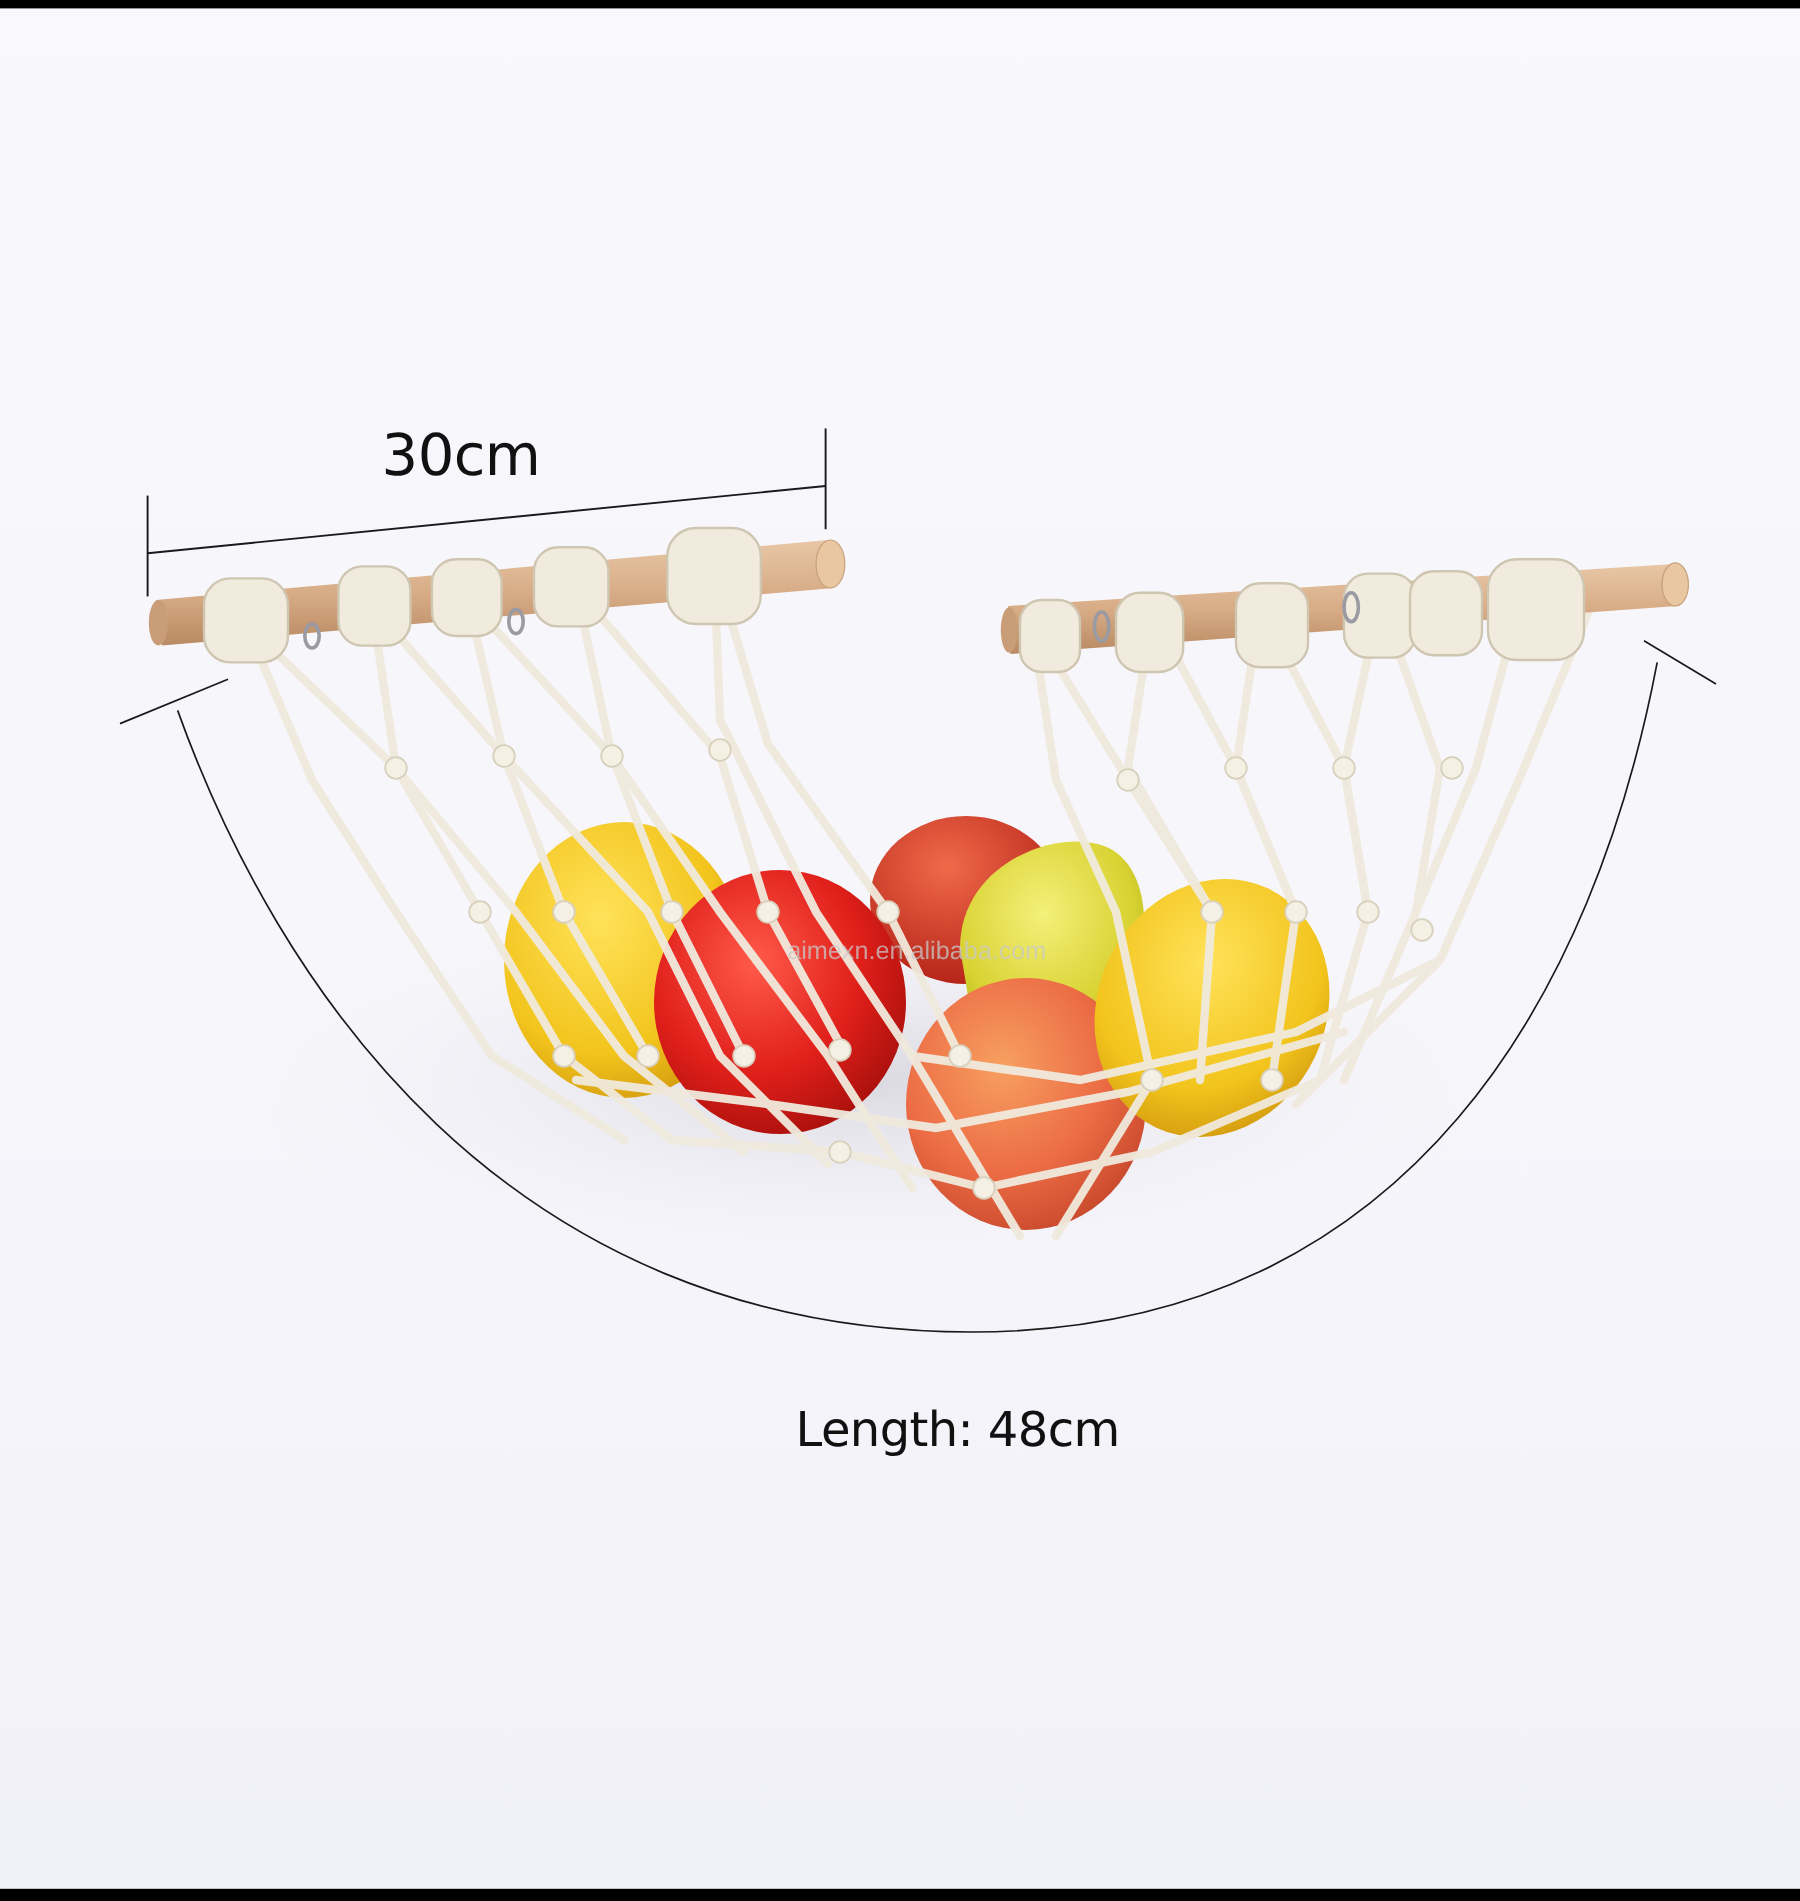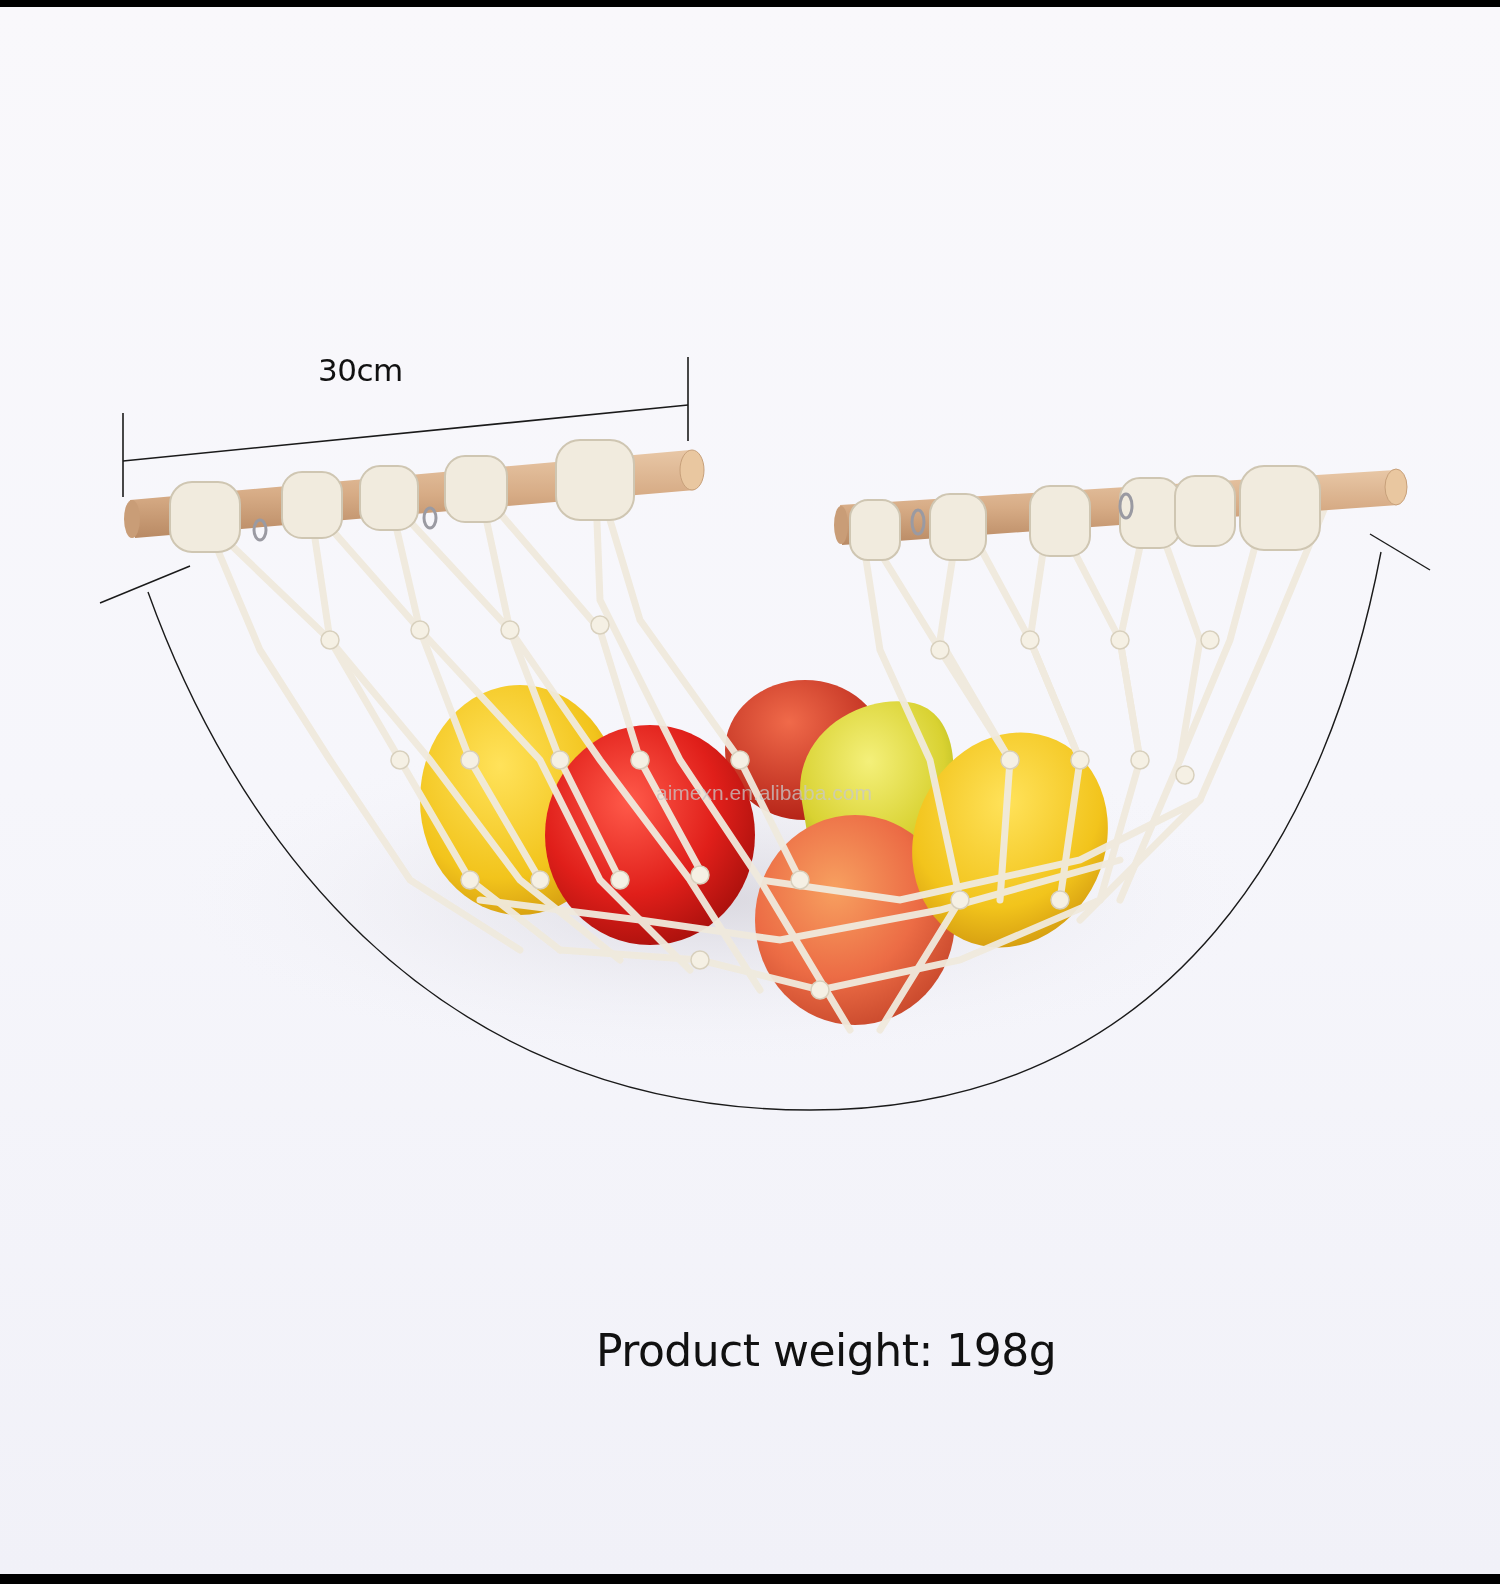--- a/index.html
+++ b/index.html
@@ -12,21 +12,21 @@
       position: absolute; left: 0; top: 7px; width: 1500px; height: 1568px;
       background: linear-gradient(180deg, #f9f8fb 0%, #f6f6fb 50%, #f1f1f8 100%);
     }
     .top-bar { position: absolute; left: 0; top: 0; width: 1500px; height: 7px; background: #000; }
     .bottom-bar { position: absolute; left: 0; top: 1574px; width: 1500px; height: 10px; background: #000; }
     svg.art { position: absolute; left: 0; top: 0; }
     .label {
       position: absolute; color: #111; white-space: nowrap;
       font-family: "DejaVu Sans", sans-serif; letter-spacing: -0.5px;
     }
-    .dim-width { left: 318px; top: 345px; font-size: 31px; }
+    .dim-width { left: 318px; top: 345px; font-size: 48px; }
     .dim-length { left: 663px; top: 1162px; font-size: 40px; }
     .dim-weight { left: 596px; top: 1318px; font-size: 44px; }
     .watermark {
       position: absolute; left: 624px; top: 774px; font-size: 21px;
       color: rgba(200,200,200,0.75); font-family: "Liberation Sans", sans-serif;
       letter-spacing: 0px;
       margin-left: 32px;
     }
   </style>
 </head>
@@ -185,16 +185,16 @@
     <g fill="none" stroke="#9a9aa2" stroke-width="3">
       <ellipse cx="918" cy="522" rx="6" ry="12"></ellipse>
       <ellipse cx="1126" cy="506" rx="6" ry="12"></ellipse>
       <ellipse cx="260" cy="530" rx="6" ry="10"></ellipse>
       <ellipse cx="430" cy="518" rx="6" ry="10"></ellipse>
     </g>
   </svg>
 
   <div class="label dim-width">30cm</div>
   <div class="watermark">aimexn.en.alibaba.com</div>
-  <div class="label dim-weight">Product weight: 198g</div>
+  <div class="label dim-length">Length: 48cm</div>
 </div>
 
 <div class="bottom-bar"></div>
 
 </body></html>

